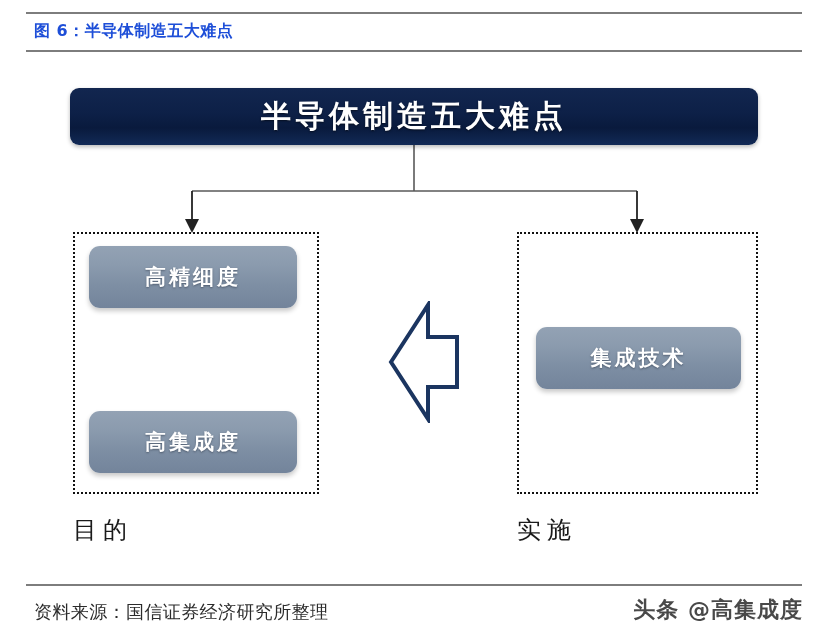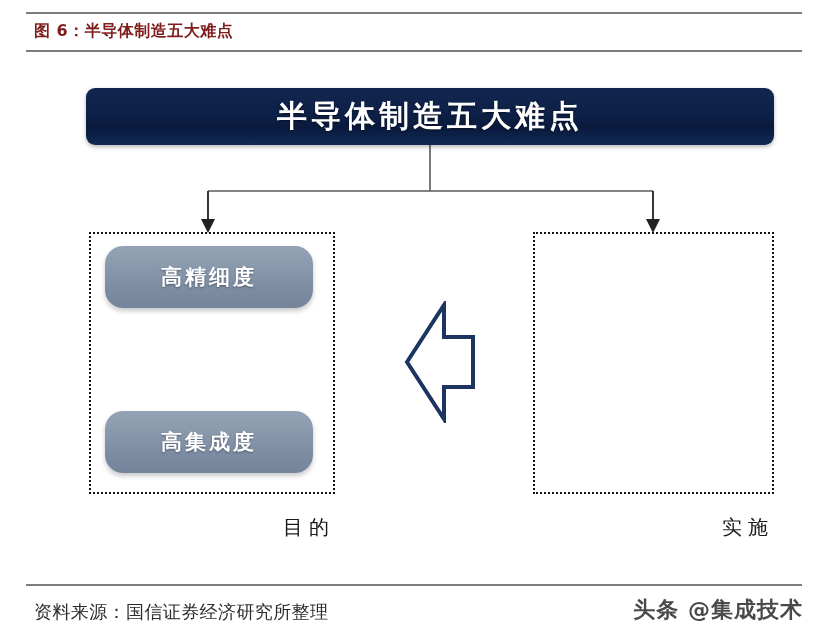--- a/index.html
+++ b/index.html
@@ -25,29 +25,29 @@
     border-top: 2px solid #7d7d7d;
     border-bottom: 2px solid #7d7d7d;
     box-sizing: border-box;
   }
   #figure-title-text {
     position: absolute;
     left: 8px;
     top: 7px;
     font-size: 16px;
     font-weight: bold;
-    color: #7f1d1d;
+    color: #1d4ed8;
     letter-spacing: 0.5px;
     white-space: nowrap;
   }
 
   
   #diagram-canvas {
     position: absolute;
-    left: 16px;
+    left: 0;
     top: 56px;
     width: 777px;
     height: 520px;
   }
 
   
   #header-banner {
     position: absolute;
     left: 70px;
     top: 32px;
@@ -95,21 +95,21 @@
   #group-container-right {
     left: 517px;
     top: 176px;
     width: 241px;
     height: 262px;
   }
 
   
   .node-box {
     position: absolute;
-    border-radius: 18px;
+    border-radius: 11px;
     background: linear-gradient(180deg, #93a2b4 0%, #8b9bae 30%, #7e8fa4 62%, #73849b 100%);
     box-shadow: 0 3px 5px rgba(0,0,0,0.22);
     display: flex;
     align-items: center;
     justify-content: center;
   }
   .node-label {
     color: #ffffff;
     font-size: 21px;
     font-weight: bold;
@@ -131,26 +131,26 @@
     position: absolute;
     left: 388px;
     top: 245px;
     width: 78px;
     height: 122px;
   }
 
   
   .column-caption {
     position: absolute;
-    font-size: 20px;
+    font-size: 24px;
     color: #1a1a1a;
     letter-spacing: 6px;
     font-family: "DejaVu Serif", "Liberation Serif", serif;
     white-space: nowrap;
-    text-align: right;
+    text-align: left;
   }
   #column-caption-left  { left: 73px;  top: 458px; width: 246px; }
   #column-caption-right { left: 517px; top: 458px; width: 241px; }
 
   
   #footer-rule {
     position: absolute;
     left: 26px;
     top: 584px;
     width: 776px;
@@ -213,27 +213,30 @@
     <span class="node-label">高精细度</span>
   </div>
 
   <div id="node-box-integration" class="node-box">
     <span class="node-label">高集成度</span>
   </div>
 
   <div id="group-container-right" class="group-container"></div>
 
 
+  <div id="node-box-integ-tech" class="node-box">
+    <span class="node-label">集成技术</span>
+  </div>
 
 
   <svg id="center-arrow" viewBox="0 0 78 122" xmlns="http://www.w3.org/2000/svg">
     <path d="M3,61 L40,4 L40,36 L69,36 L69,86 L40,86 L40,118 Z" fill="none" stroke="#1b3560" stroke-width="4" stroke-linejoin="miter"></path>
   </svg>
 
   <div id="column-caption-left" class="column-caption">目的</div>
 
   <div id="column-caption-right" class="column-caption">实施</div>
 
 </div>
 
 <div id="footer-rule"></div>
 <div id="footer-source">资料来源：国信证券经济研究所整理</div>
-<div id="watermark">头条 @集成技术</div>
+<div id="watermark">头条 @高集成度</div>
 
 </body></html>

